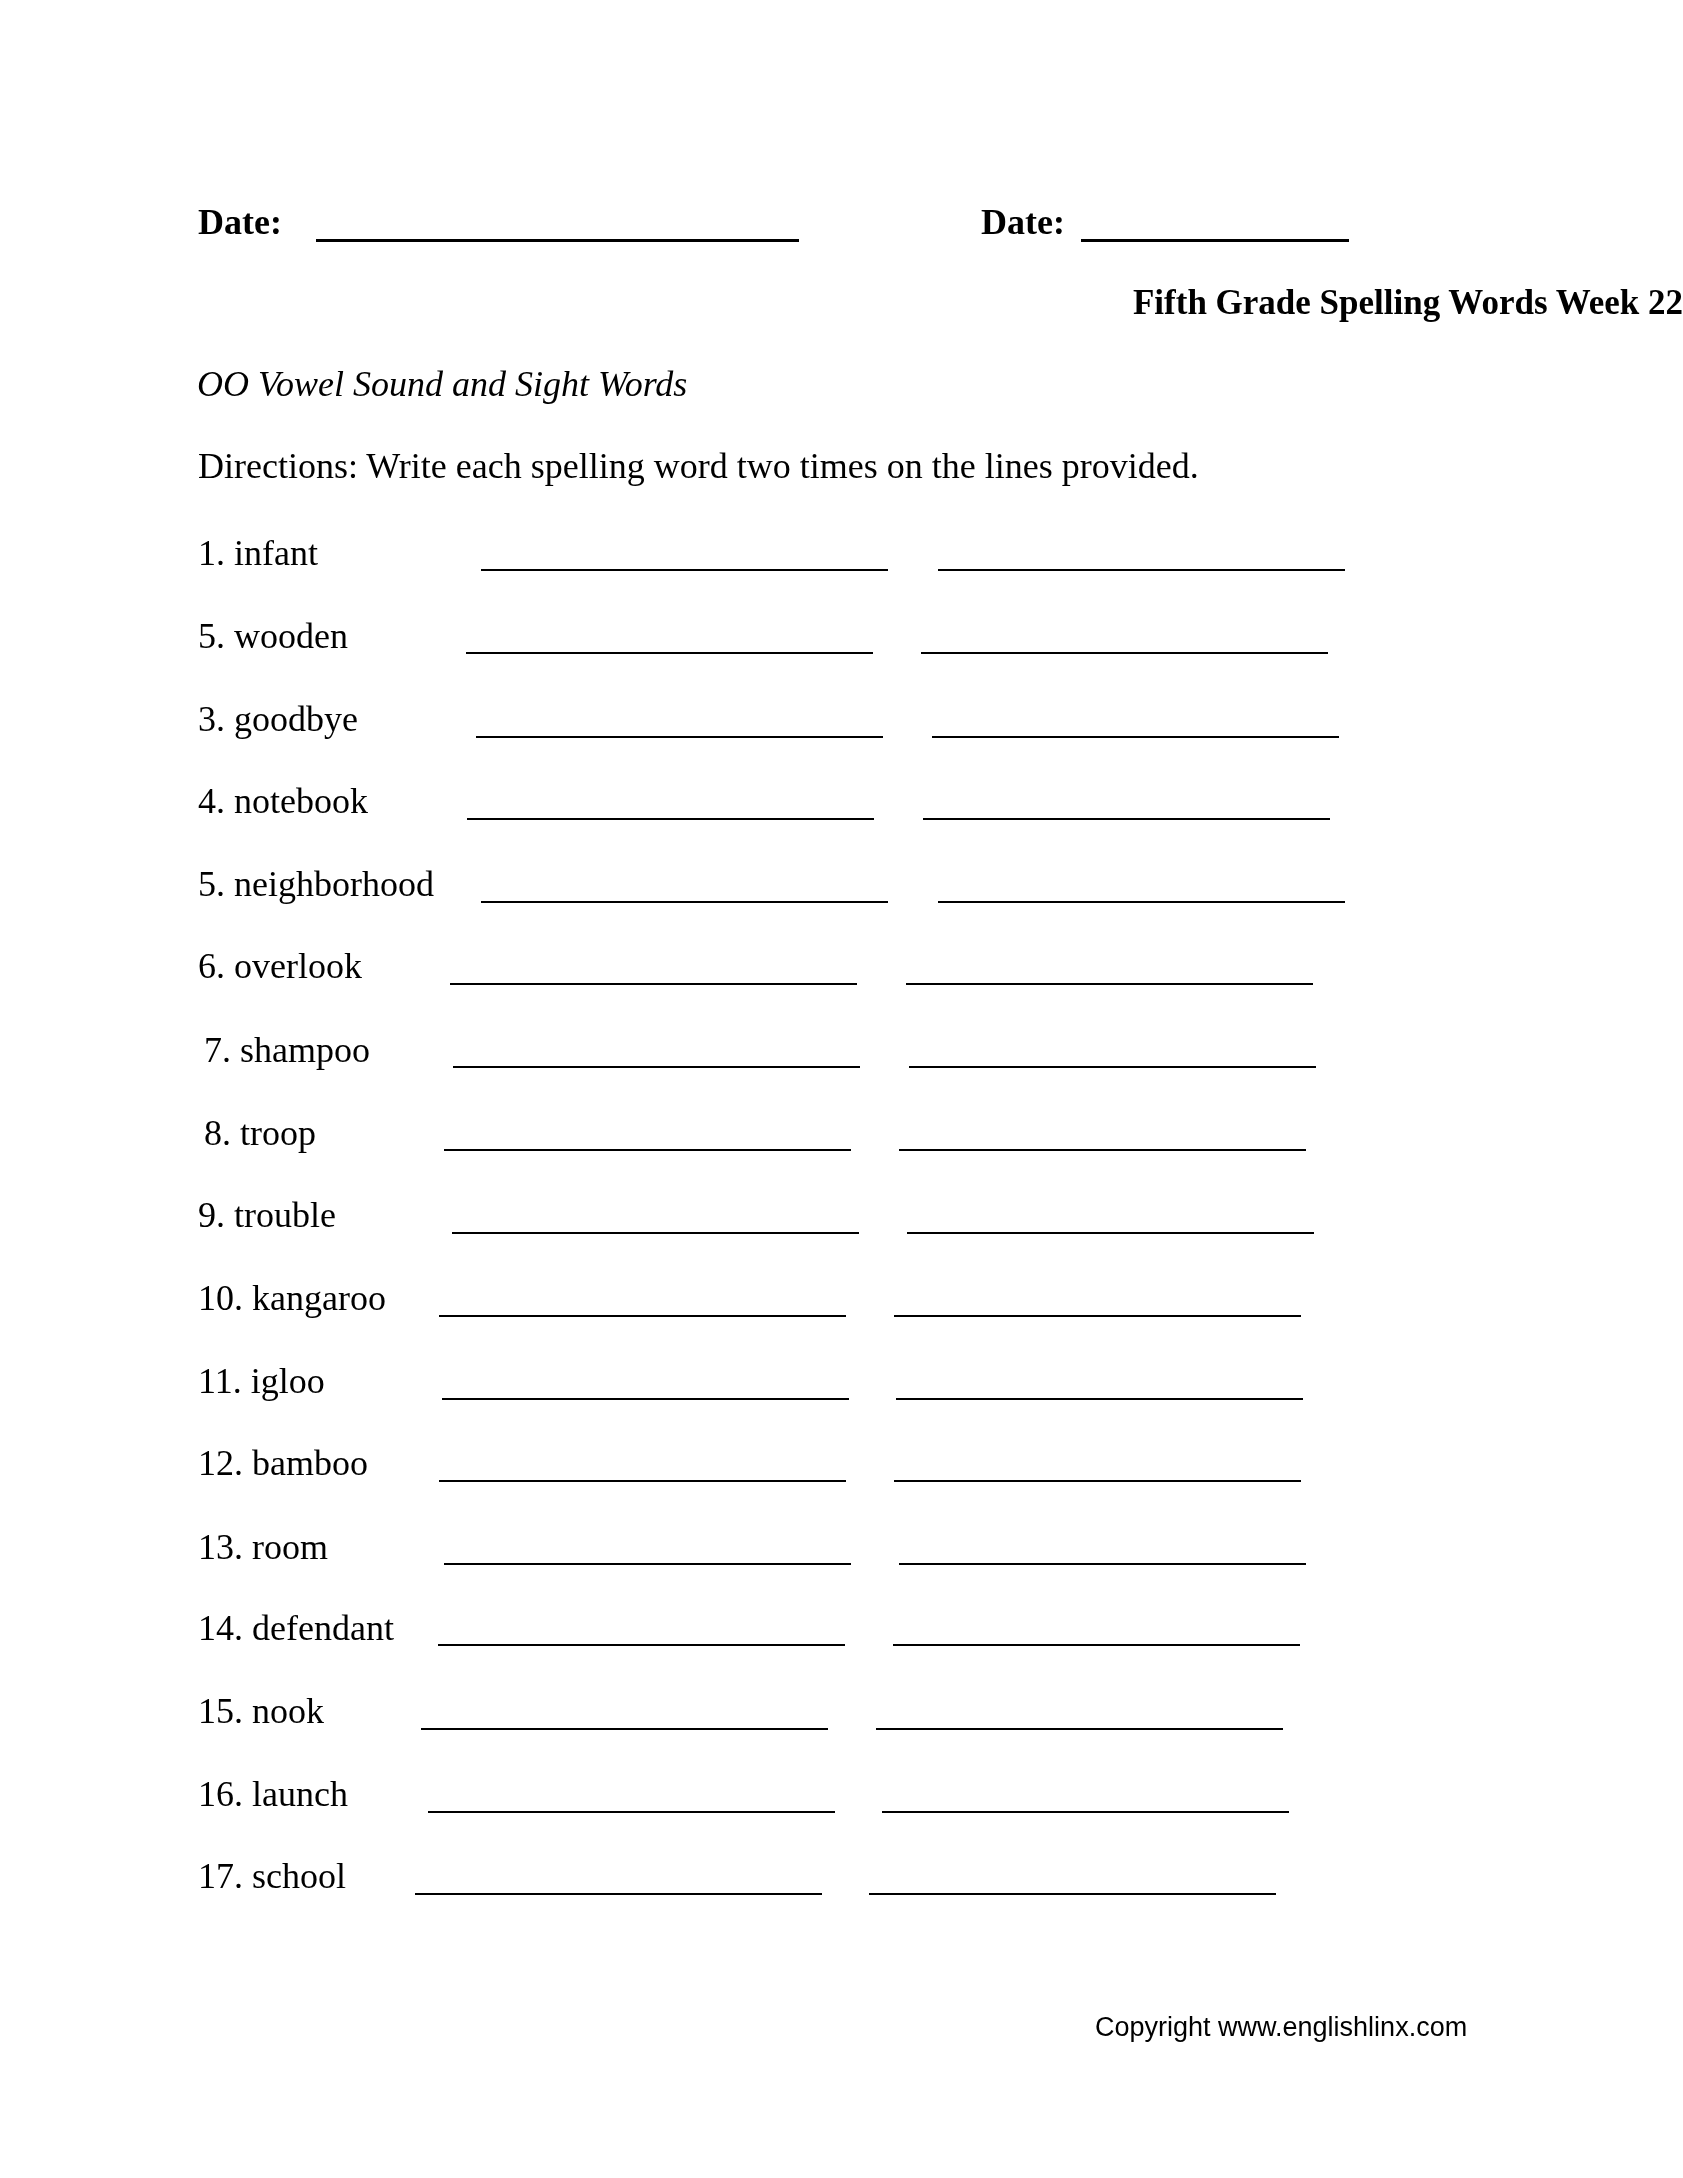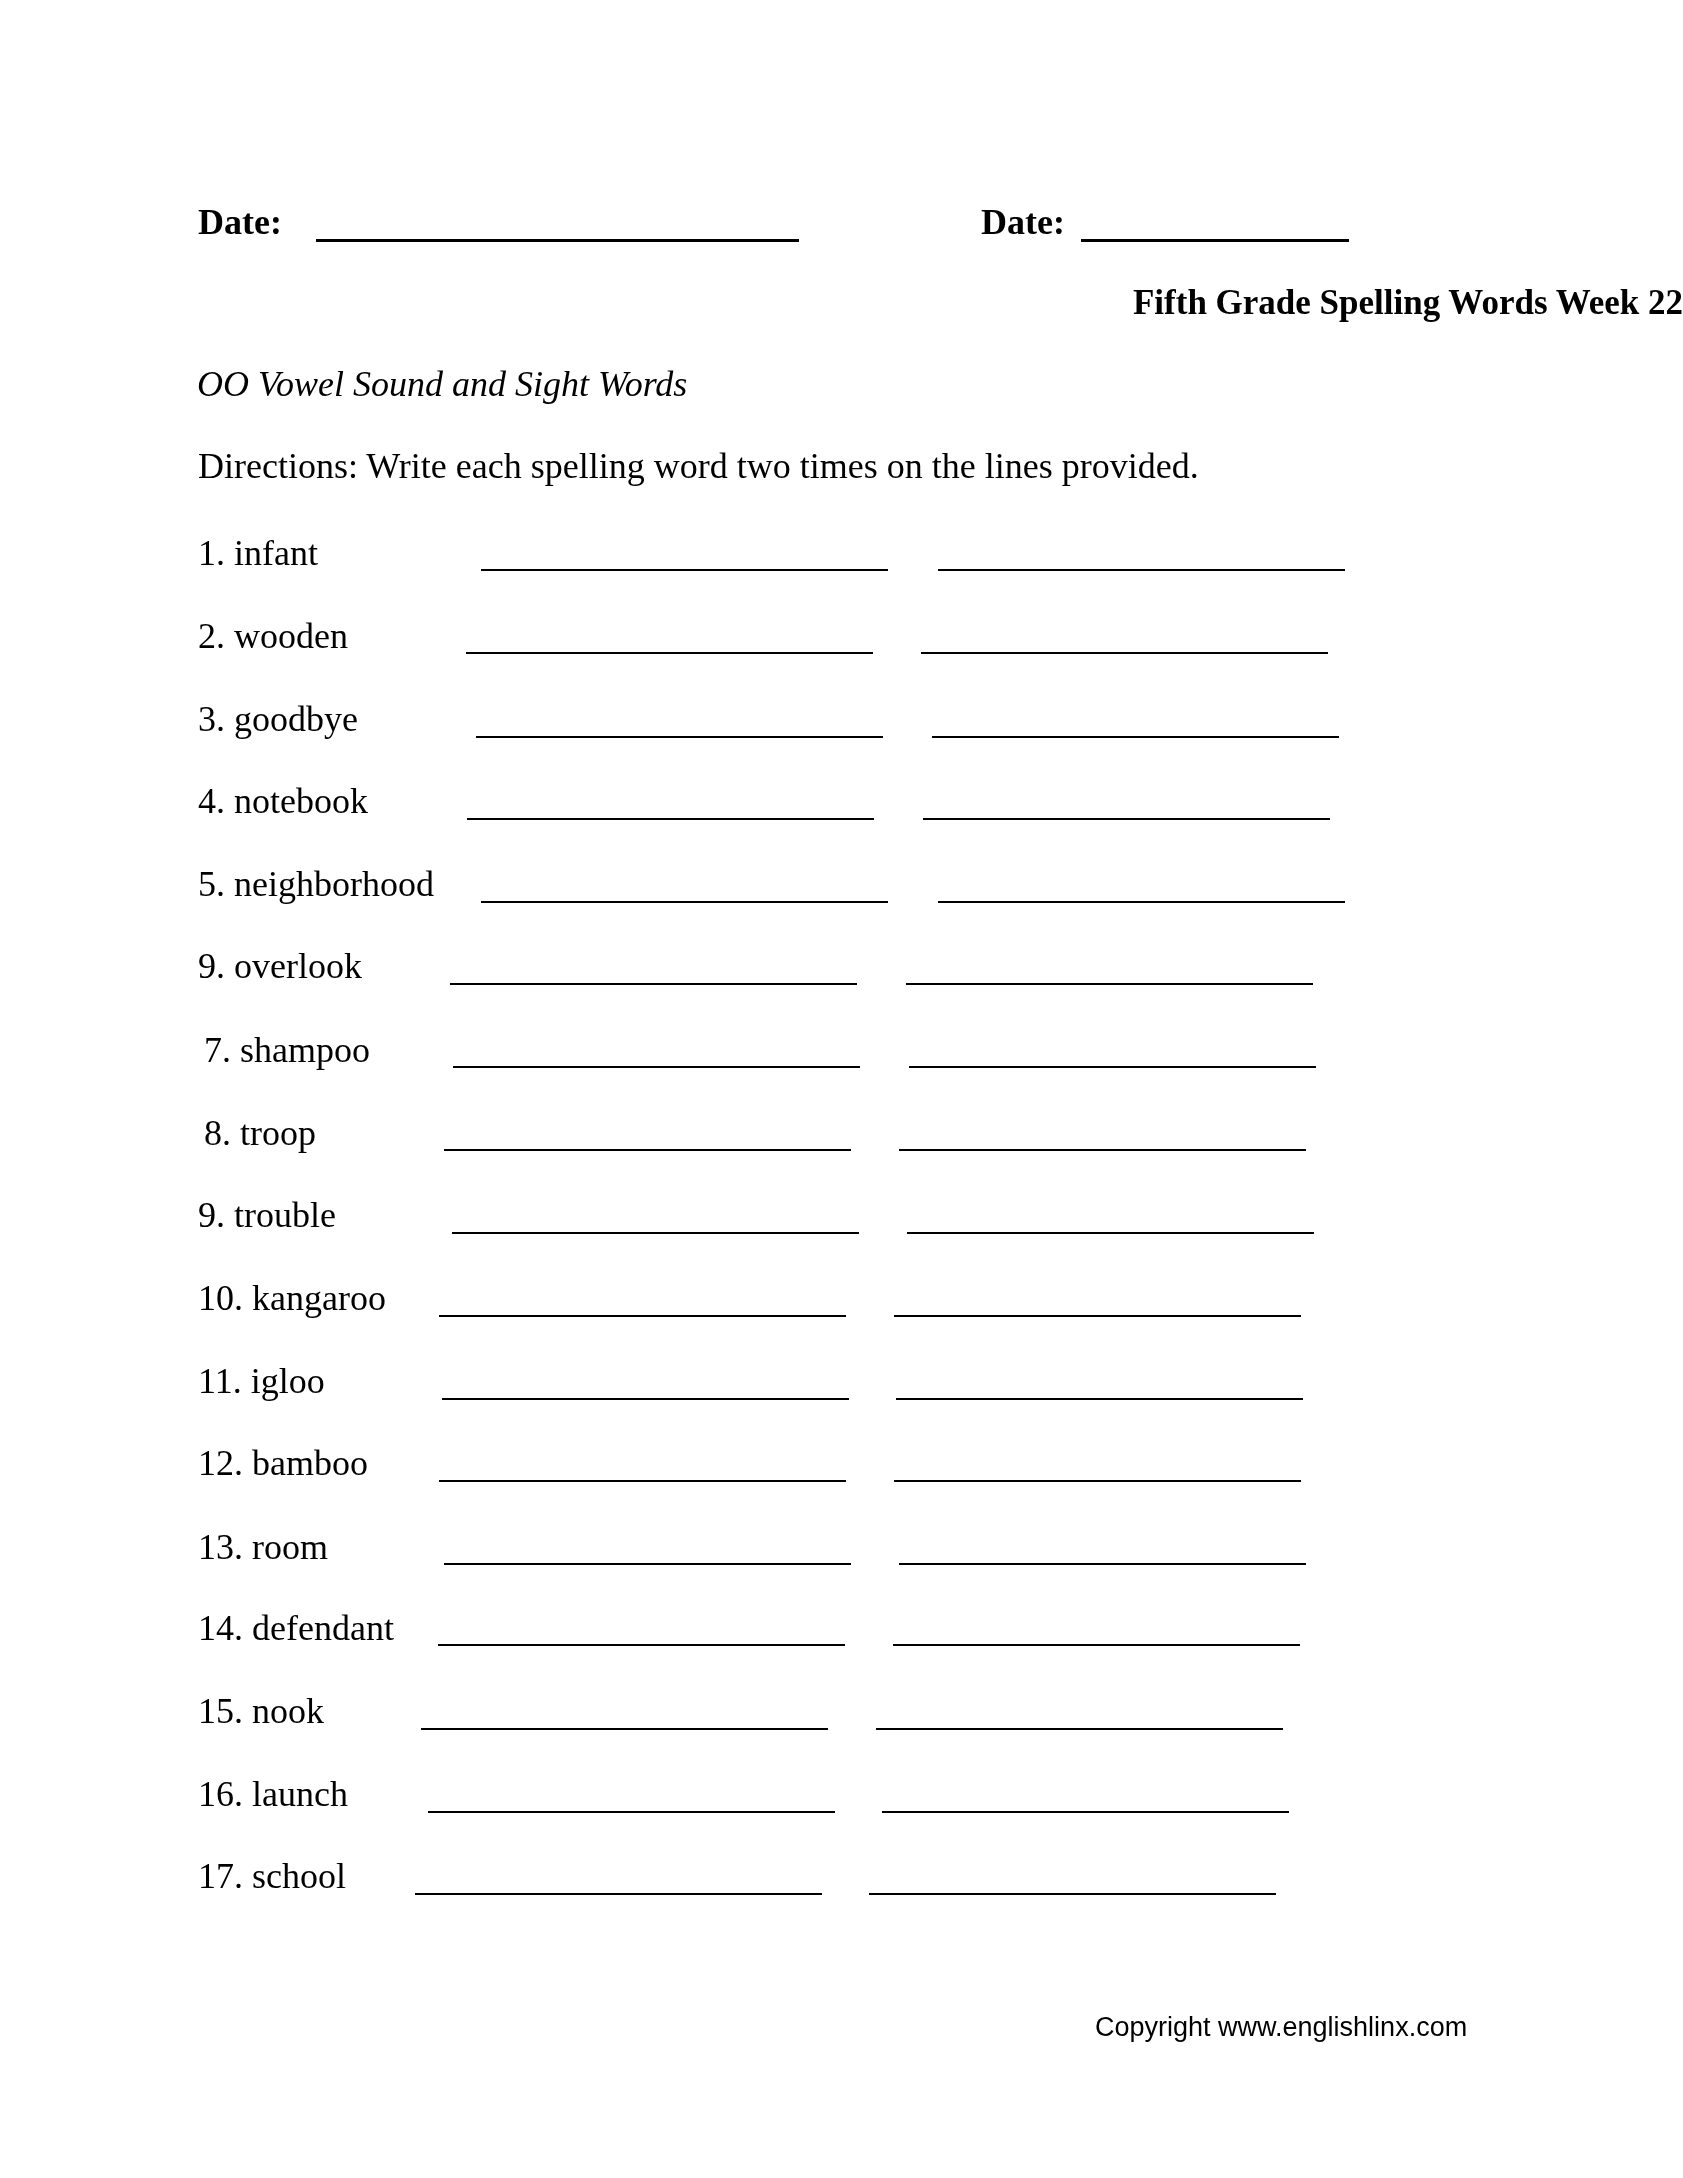--- a/index.html
+++ b/index.html
@@ -30,41 +30,41 @@
 
 <div class="abs serif directions" style="left:198px; top:448px;">Directions: Write each spelling word two times on the lines provided.</div>
 
 <div id="items">
     <div>
       <div class="abs serif item-label" style="left: 198px; top: 535px;">1. infant</div>
       <div class="blank" style="left: 481px; top: 569px;"></div>
       <div class="blank" style="left: 938px; top: 569px;"></div>
     </div>
     <div>
-      <div class="abs serif item-label" style="left: 198px; top: 618px;">2. wooden</div>
+      <div class="abs serif item-label" style="left: 198px; top: 618px;">5. wooden</div>
       <div class="blank" style="left: 466px; top: 652px;"></div>
       <div class="blank" style="left: 921px; top: 652px;"></div>
     </div>
     <div>
       <div class="abs serif item-label" style="left: 198px; top: 701px;">3. goodbye</div>
       <div class="blank" style="left: 476px; top: 736px;"></div>
       <div class="blank" style="left: 932px; top: 736px;"></div>
     </div>
     <div>
       <div class="abs serif item-label" style="left: 198px; top: 783px;">4. notebook</div>
       <div class="blank" style="left: 467px; top: 818px;"></div>
       <div class="blank" style="left: 923px; top: 818px;"></div>
     </div>
     <div>
       <div class="abs serif item-label" style="left: 198px; top: 866px;">5. neighborhood</div>
       <div class="blank" style="left: 481px; top: 901px;"></div>
       <div class="blank" style="left: 938px; top: 901px;"></div>
     </div>
     <div>
-      <div class="abs serif item-label" style="left: 198px; top: 948px;">9. overlook</div>
+      <div class="abs serif item-label" style="left: 198px; top: 948px;">6. overlook</div>
       <div class="blank" style="left: 450px; top: 983px;"></div>
       <div class="blank" style="left: 906px; top: 983px;"></div>
     </div>
     <div>
       <div class="abs serif item-label" style="left: 204px; top: 1032px;">7. shampoo</div>
       <div class="blank" style="left: 453px; top: 1066px;"></div>
       <div class="blank" style="left: 909px; top: 1066px;"></div>
     </div>
     <div>
       <div class="abs serif item-label" style="left: 204px; top: 1115px;">8. troop</div>

